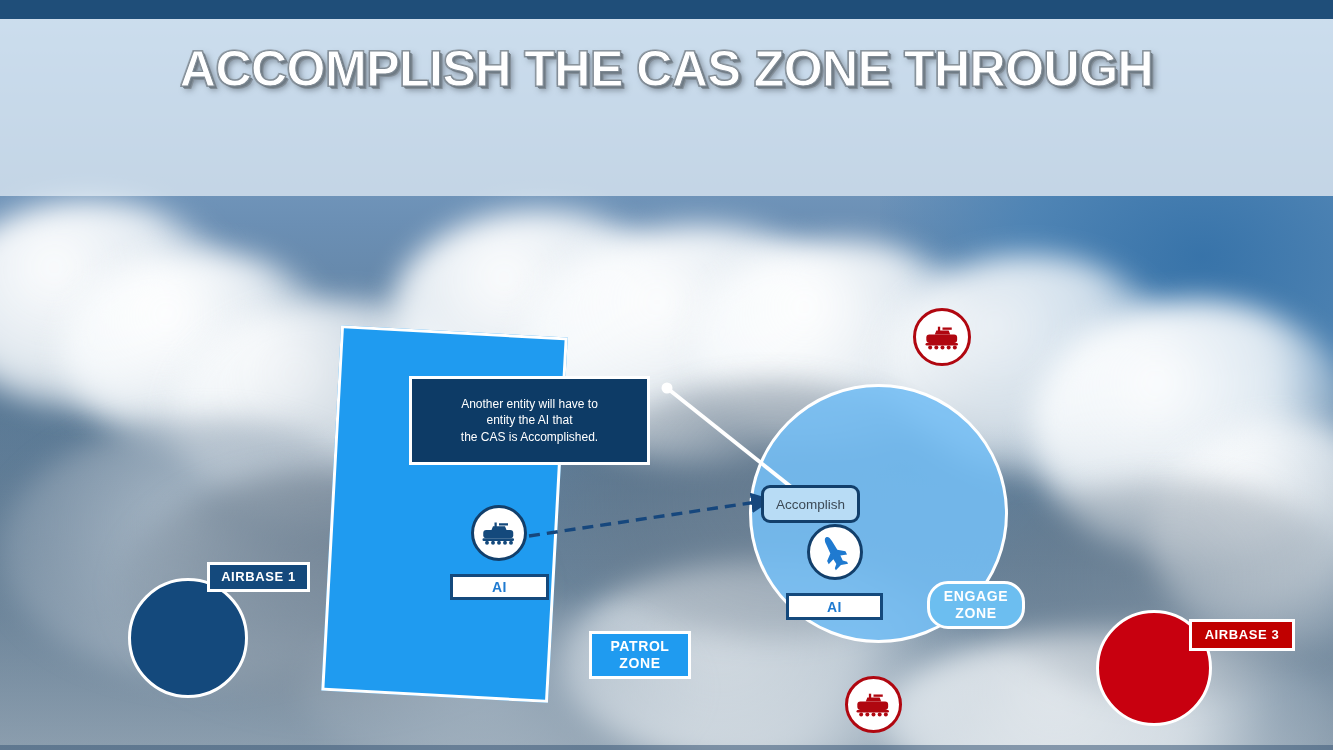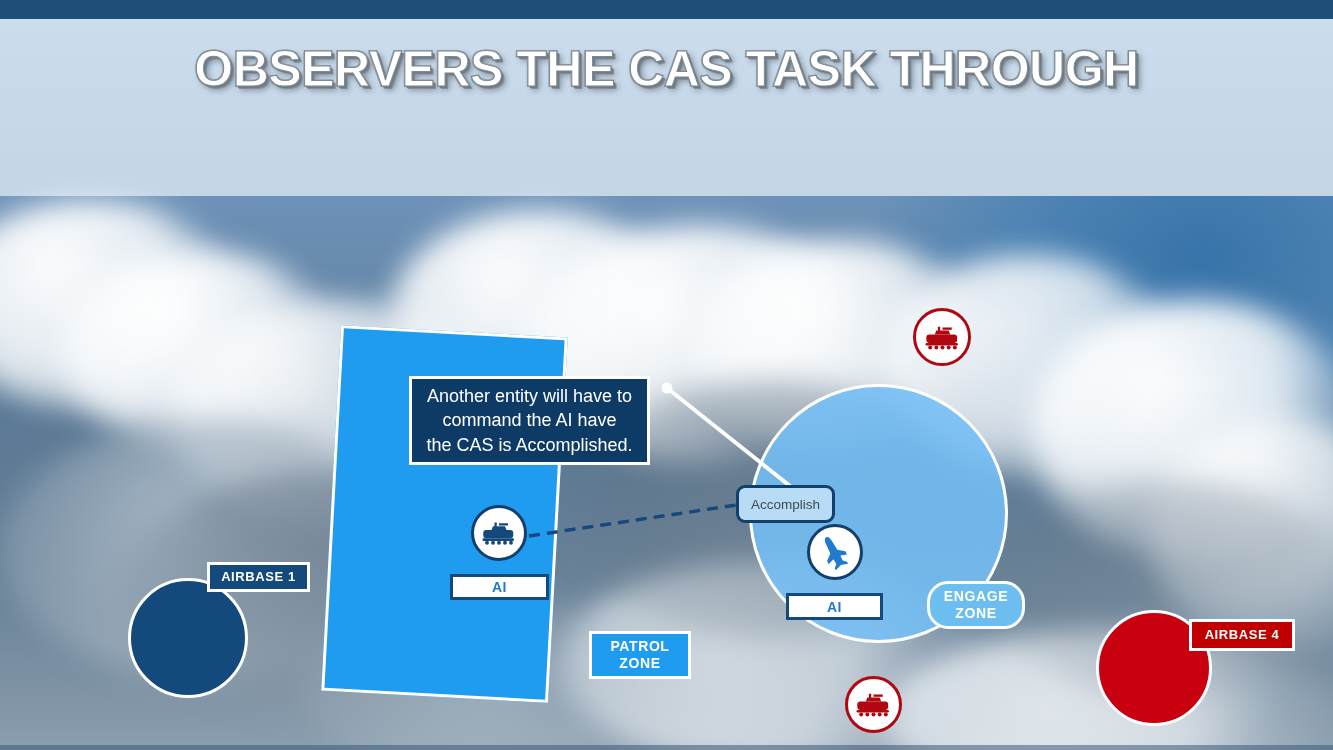--- a/index.html
+++ b/index.html
@@ -60,24 +60,24 @@
   .lbl-ai{position:absolute;box-sizing:border-box;display:flex;align-items:center;
     justify-content:center;background:#ffffff;border:3px solid #14497c;
     color:#1f7ad0;font-size:14px;font-weight:600;letter-spacing:.5px;}
   .lbl-ai1{left:450px;top:574px;width:99px;height:26px;}
   .lbl-ai2{left:786px;top:593px;width:97px;height:27px;}
 
   
   .callout{position:absolute;left:409px;top:376px;width:241px;height:89px;
     box-sizing:border-box;background:#0d3b66;border:3px solid #ffffff;
     display:flex;align-items:center;justify-content:center;}
-  .callout p{margin:0;color:#ffffff;font-size:18px;line-height:1.35;text-align:center;}
-
-  
-  .accomplish{position:absolute;left:736px;top:485px;width:99px;height:38px;
+  .callout p{margin:0;color:#ffffff;font-size:12px;line-height:1.35;text-align:center;}
+
+  
+  .accomplish{position:absolute;left:761px;top:485px;width:99px;height:38px;
     box-sizing:border-box;background:#b8dcf5;border:3px solid #123f6b;border-radius:9px;
     display:flex;align-items:center;justify-content:center;
     color:#3c4a56;font-size:13.5px;}
 
   
   .token{position:absolute;border-radius:50%;background:#ffffff;
     display:flex;align-items:center;justify-content:center;box-sizing:border-box;}
   .token svg{display:block;}
   .tok-blue{border:3px solid #123f6b;}
   .tok-red{border:3px solid #b00710;}
@@ -112,21 +112,21 @@
     <div class="cl d" style="left:120px;top:470px;width:420px;height:240px;"></div>
     <div class="cl d" style="left:560px;top:380px;width:420px;height:260px;opacity:.75;"></div>
     <div class="cl d" style="left:980px;top:480px;width:380px;height:220px;opacity:.6;"></div>
     <div class="cl g" style="left:300px;top:600px;width:400px;height:180px;opacity:.5;"></div>
     <div class="haze"></div>
   </div>
 
   <div class="topbar"></div>
   <div class="titleband"></div>
   <div class="title">
-    <span>OBSERVERS THE CAS TASK THROUGH</span>
+    <span>ACCOMPLISH THE CAS ZONE THROUGH</span>
   </div>
 
   <div class="patrol-zone"></div>
   <div class="engage-zone"></div>
   <div class="airbase1-circle"></div>
   <div class="airbase4-circle"></div>
 
   <svg class="overlay" viewBox="0 0 1333 750">
     <defs>
       <marker id="arw" markerWidth="7" markerHeight="7" refX="5.6" refY="3" orient="auto">
@@ -135,21 +135,21 @@
     </defs>
     <line x1="529" y1="536" x2="770" y2="500" stroke="#16477d" stroke-width="3.4" stroke-dasharray="11 7" marker-end="url(#arw)"></line>
     <line x1="667" y1="388" x2="795" y2="490" stroke="#ffffff" stroke-width="4"></line>
     <circle cx="667" cy="388" r="5.5" fill="#ffffff"></circle>
     <circle cx="795" cy="490" r="5" fill="#ffffff"></circle>
   </svg>
 
   <div class="callout">
     <p>
       <span>Another entity will have to</span><br>
-      <span>command the AI have</span><br>
+      <span>entity the AI that</span><br>
       <span>the CAS is Accomplished.</span>
     </p>
   </div>
 
   <div class="accomplish">Accomplish</div>
 
   <div class="token tok-blue tok-ai1">
     <span>
       <svg width="36" height="26" viewBox="0 0 48 34">
         <rect x="3" y="13" width="40" height="11" rx="4" fill="#14497c"></rect>
@@ -204,21 +204,21 @@
         <circle cx="8" cy="30" r="2.6" fill="#b00710"></circle>
         <circle cx="16" cy="30" r="2.6" fill="#b00710"></circle>
         <circle cx="24" cy="30" r="2.6" fill="#b00710"></circle>
         <circle cx="32" cy="30" r="2.6" fill="#b00710"></circle>
         <circle cx="40" cy="30" r="2.6" fill="#b00710"></circle>
       </svg>
     </span>
   </div>
 
   <div class="lbl lbl-airbase1">AIRBASE 1</div>
-  <div class="lbl lbl-airbase4">AIRBASE 4</div>
+  <div class="lbl lbl-airbase4">AIRBASE 3</div>
 
   <div class="lbl lbl-patrol">
     <div>
       <span>PATROL</span><br>
       <span>ZONE</span>
     </div>
   </div>
 
   <div class="lbl lbl-engage">
     <div>

